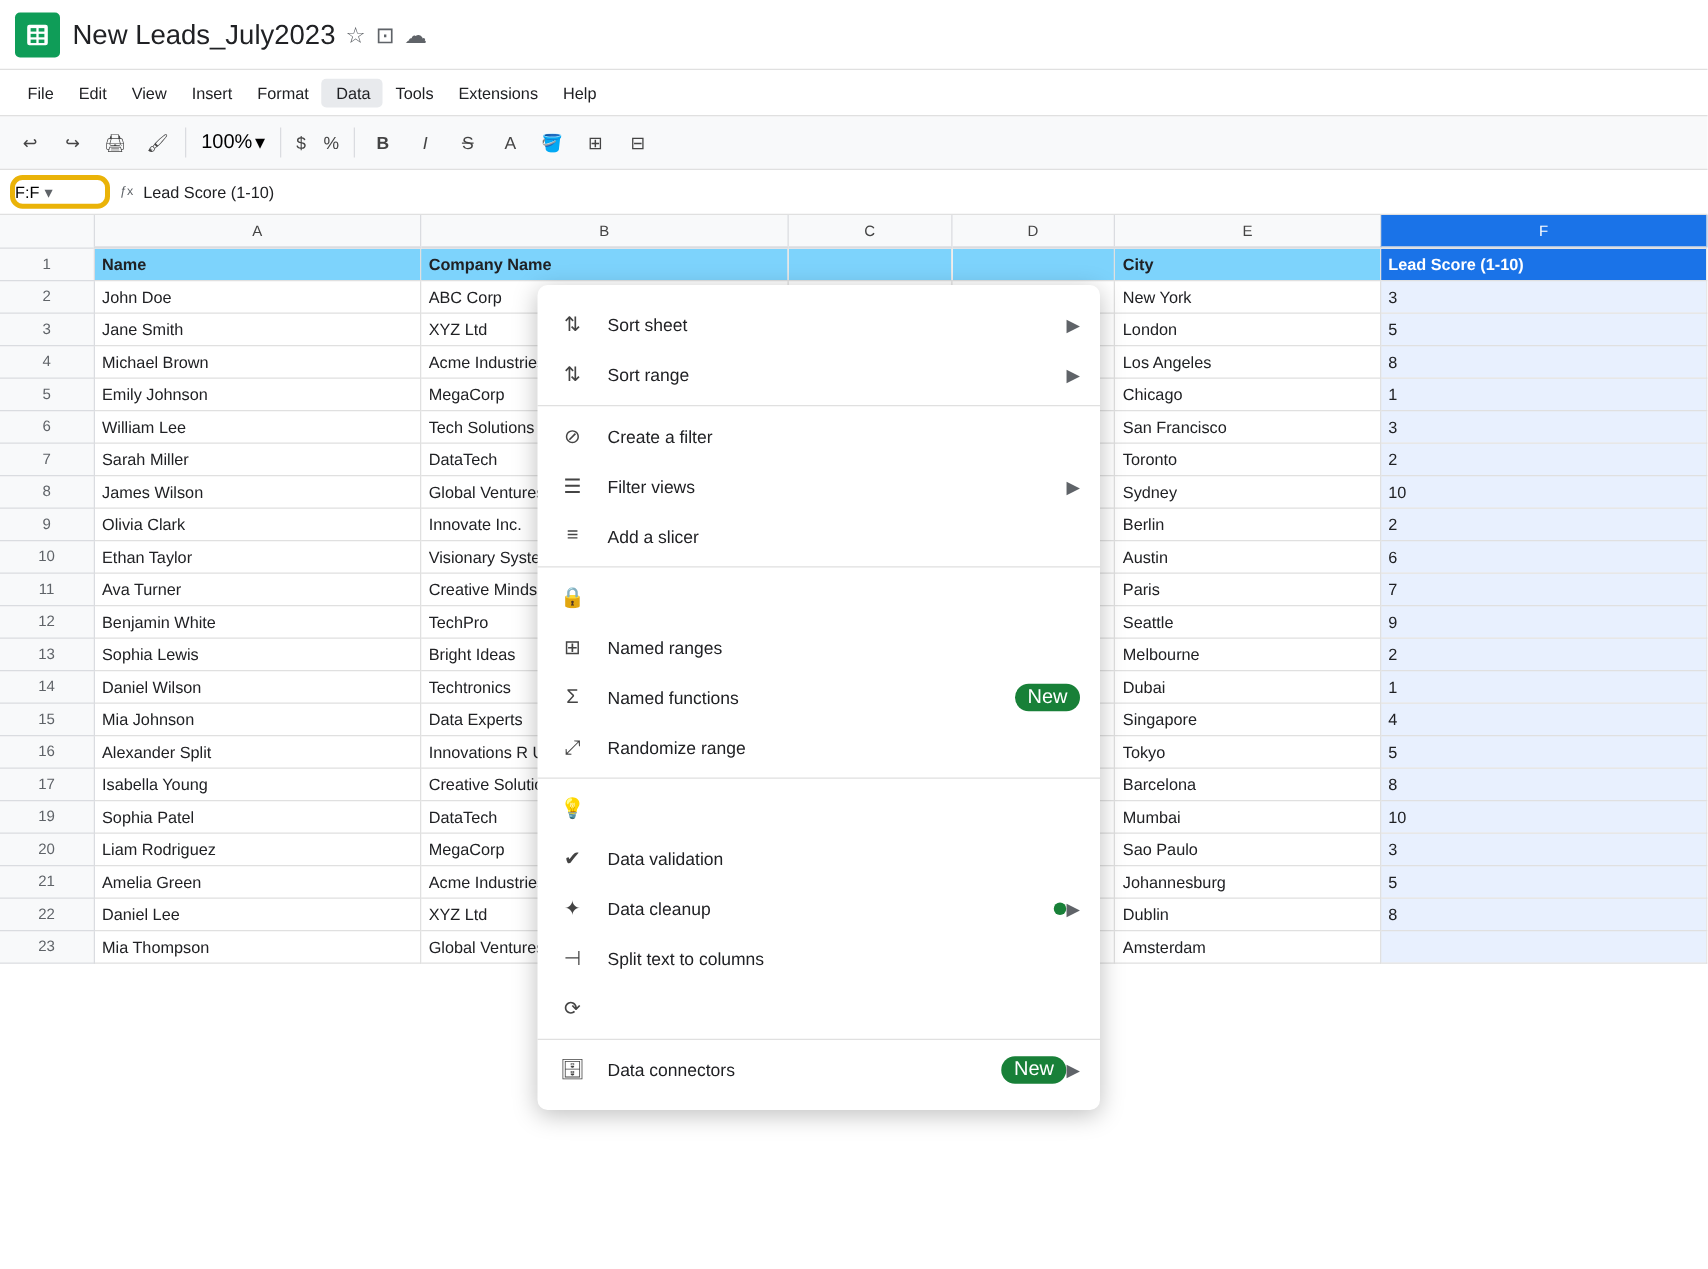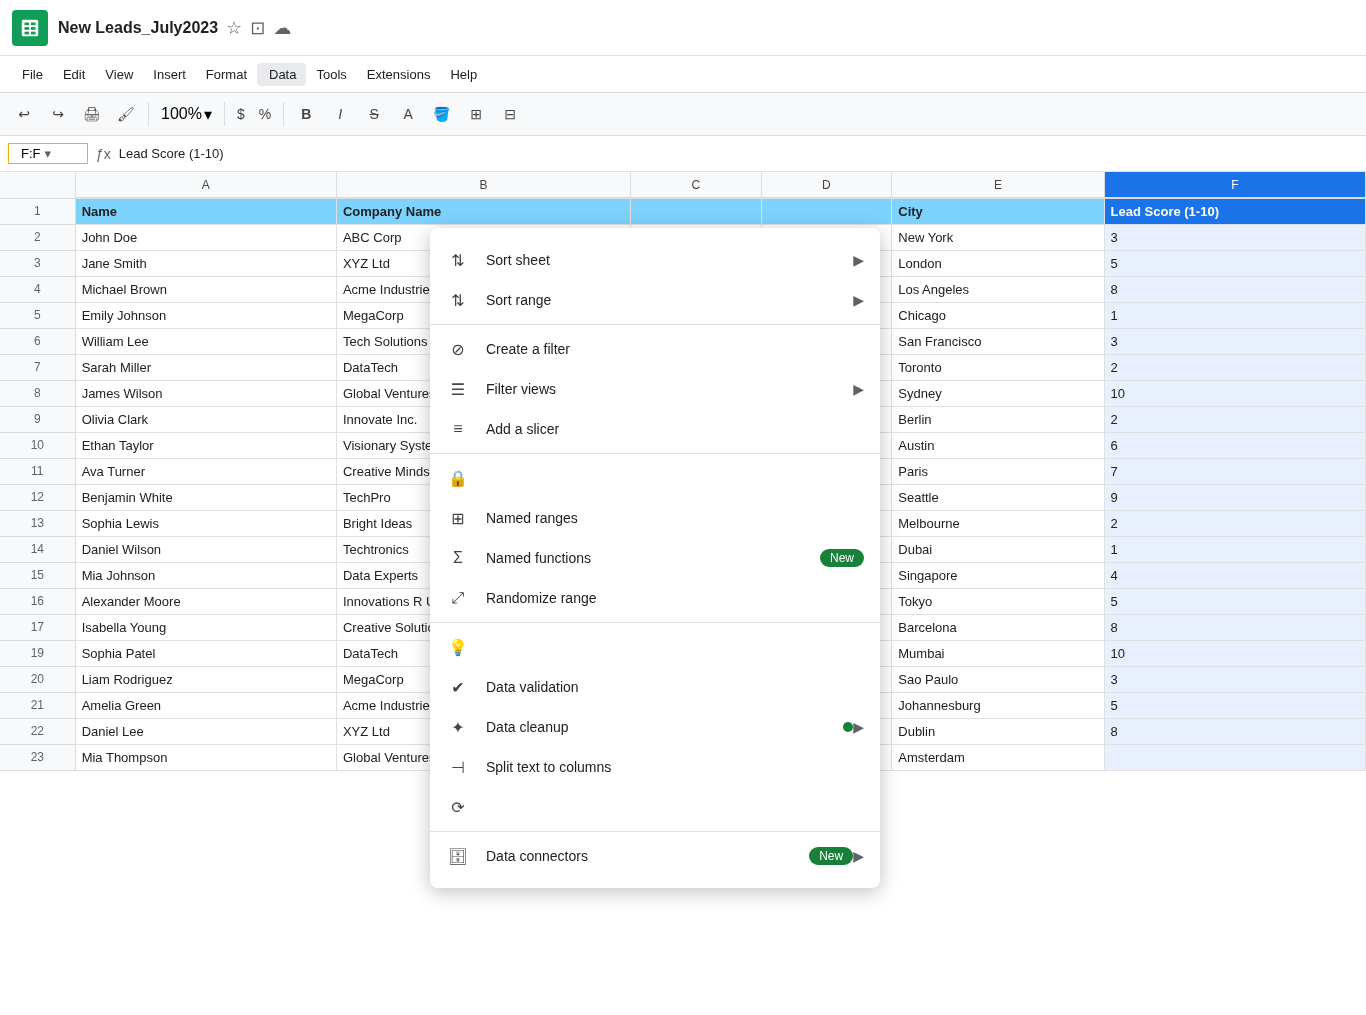--- a/index.html
+++ b/index.html
@@ -12,21 +12,21 @@
       padding: 8px 12px;
       height: 56px;
       background: #fff;
       border-bottom: 1px solid #e0e0e0;
     }
     .app-icon {
       width: 36px; height: 36px; background: #0F9D58;
       border-radius: 4px; margin-right: 10px; display: flex; align-items: center; justify-content: center;
     }
     .app-icon svg { width: 22px; height: 22px; fill: white; }
-    .doc-title { font-size: 16px; color: #202124; font-weight: 700; margin-right: 8px; }
+    .doc-title { font-size: 22px; color: #202124; font-weight: 400; margin-right: 8px; }
     .title-icons { display: flex; align-items: center; gap: 8px; color: #5f6368; }
     .title-icons span { font-size: 18px; cursor: pointer; }
 
     
     .menu-bar {
       display: flex;
       align-items: center;
       padding: 0 12px;
       height: 36px;
       background: #fff;
@@ -69,24 +69,24 @@
     
     .formula-bar {
       display: flex;
       align-items: center;
       padding: 0 8px;
       height: 36px;
       border-bottom: 1px solid #e0e0e0;
       background: #fff;
     }
     .cell-ref {
-      min-width: 80px; padding: 2px 12px; border: 1px solid #eab308;
-      border-radius: 0; font-size: 13px; display: flex; align-items: center; gap: 4px;
-    }
-    .formula-icon { color: #5f6368; margin: 0 8px; font-size: 14px; text-align: right; }
+      min-width: 80px; padding: 2px 0; border: 4px solid #eab308;
+      border-radius: 10px; font-size: 13px; display: flex; align-items: center; gap: 4px;
+    }
+    .formula-icon { color: #5f6368; margin: 0 8px; font-size: 10px; text-align: right; }
     .formula-content { font-size: 13px; color: #202124; }
 
     .sheet-table {
       width: 100%;
       border-collapse: collapse;
       table-layout: fixed;
     }
 
     .row-header {
       width: 46px; min-width: 46px;
@@ -163,21 +163,21 @@
       display: flex; align-items: center; justify-content: center;
       color: #444; font-size: 16px; flex-shrink: 0;
     }
     .dropdown-item .item-label { flex: 1; }
     .dropdown-item .item-arrow {
       color: #5f6368; margin-left: auto; font-size: 14px;
     }
     .dropdown-item .item-badge {
       background: #188038; color: #fff;
       padding: 2px 10px; border-radius: 12px;
-      font-size: 12px; font-weight: 500; margin-left: 8px;
+      font-size: 16px; font-weight: 500; margin-left: 8px;
     }
     .dropdown-item .item-dot {
       width: 10px; height: 10px; border-radius: 50%;
       background: #188038; margin-left: 8px; flex-shrink: 0;
     }
 
     
     .main-layout {
       display: flex;
       flex-direction: column;
@@ -413,21 +413,21 @@
     <td class="row-header">15</td>
     <td class="sheet-cell">Mia Johnson</td>
     <td class="sheet-cell">Data Experts</td>
     <td class="sheet-cell"></td>
     <td class="sheet-cell"></td>
     <td class="sheet-cell">Singapore</td>
     <td class="sheet-cell col-f">4</td>
   </tr>
           <tr>
     <td class="row-header">16</td>
-    <td class="sheet-cell">Alexander Moore</td>
+    <td class="sheet-cell">Alexander Split</td>
     <td class="sheet-cell">Innovations R Us</td>
     <td class="sheet-cell"></td>
     <td class="sheet-cell"></td>
     <td class="sheet-cell">Tokyo</td>
     <td class="sheet-cell col-f">5</td>
   </tr>
           <tr>
     <td class="row-header">17</td>
     <td class="sheet-cell">Isabella Young</td>
     <td class="sheet-cell">Creative Solutions</td>

